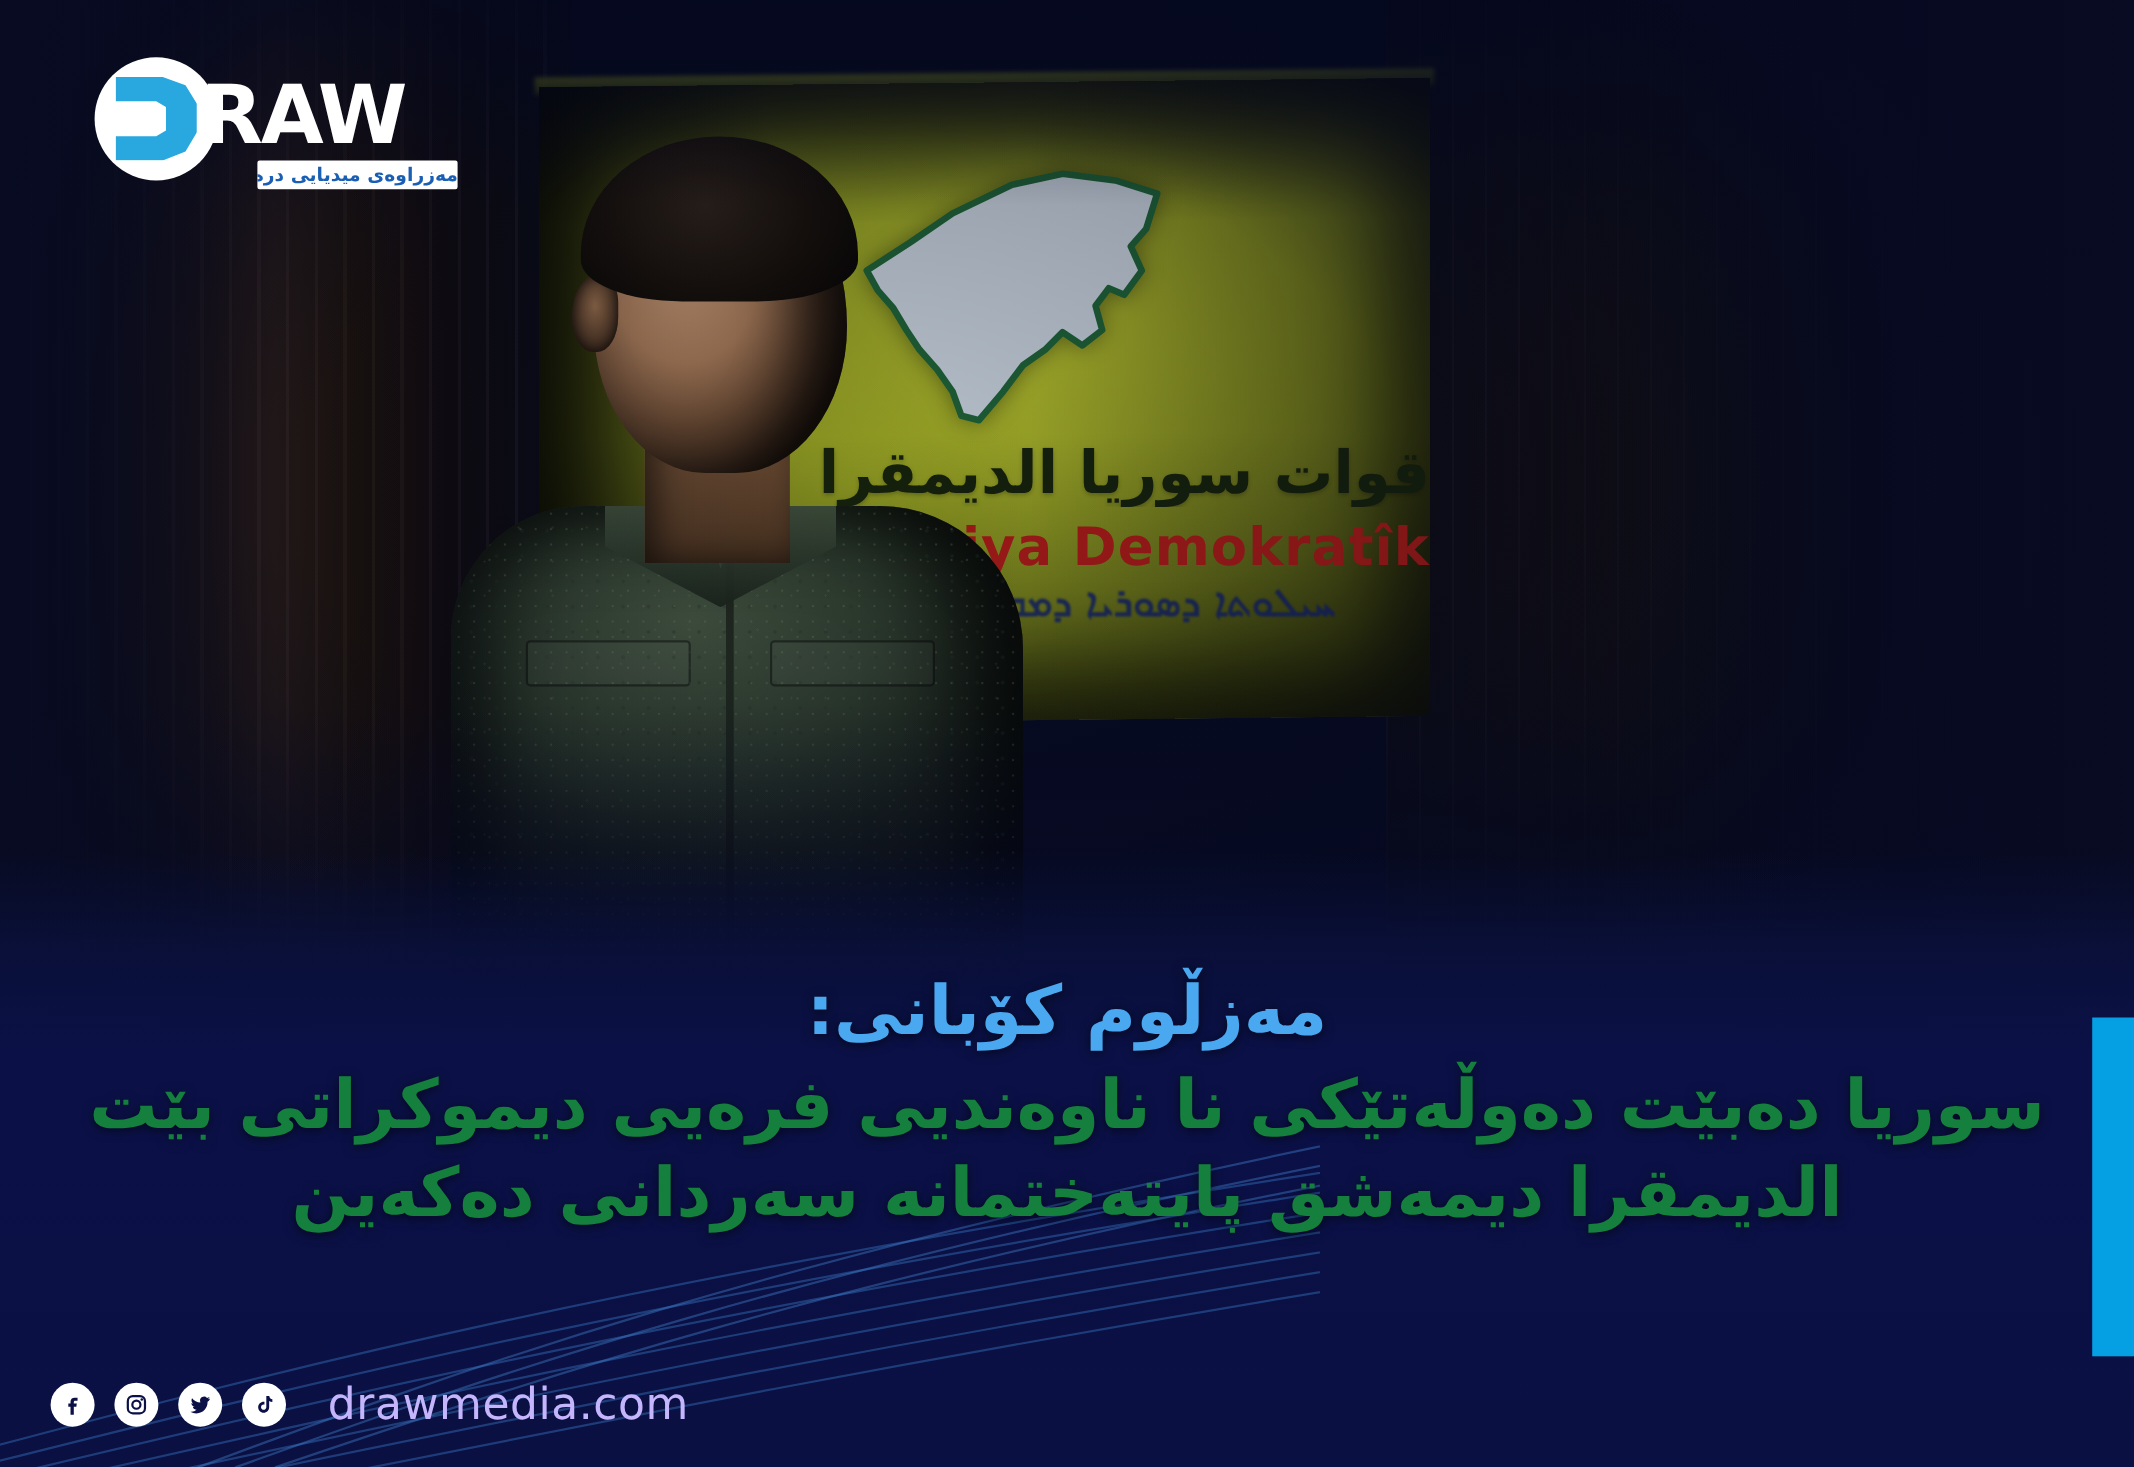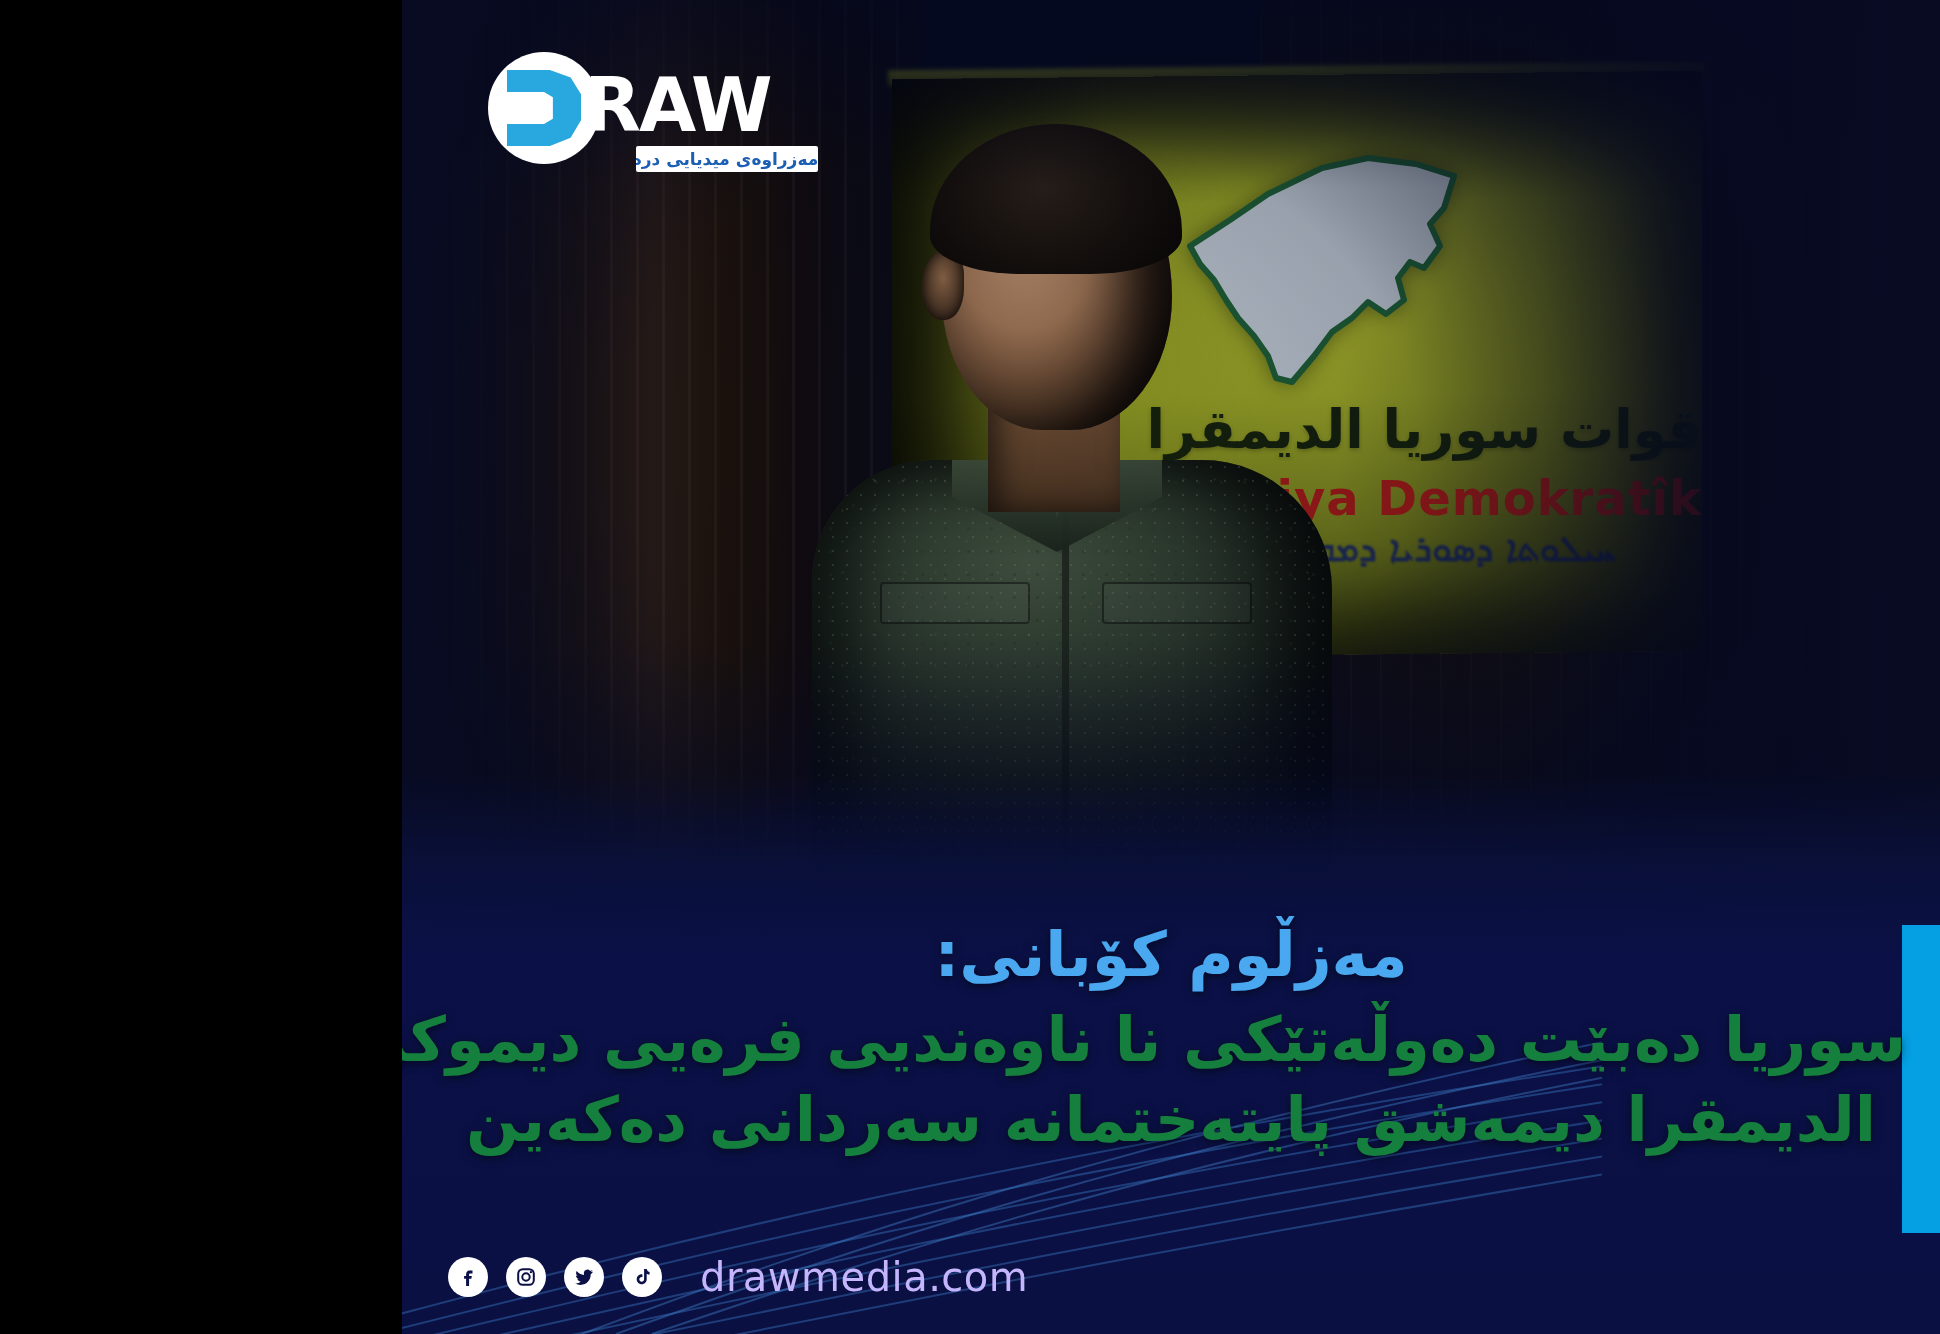--- a/index.html
+++ b/index.html
@@ -1,21 +1,21 @@
 <!DOCTYPE html>
 <html lang="ckb" dir="rtl"><head>
 <meta charset="utf-8">
 <title>DrawMedia news card</title>
 <style>
   html,body{margin:0;padding:0;background:#000;}
   *{box-sizing:border-box;}
 
   .card{
     position:relative;
-    width:1538px;height:1334px;
+    width:1940px;height:1334px;
     overflow:hidden;
     background:#0a1240;
     font-family:"DejaVu Sans","Liberation Sans",sans-serif;
   }
 
   
   .photo{
     position:absolute;inset:0;
     background:#070b22;
     overflow:hidden;
@@ -212,21 +212,20 @@
     direction:rtl;
     font-size:17px;font-weight:700;color:#1a5fb4;letter-spacing:.4px;
     white-space:nowrap;overflow:hidden;
   }
 
   
   .headline{
     position:absolute;left:0;right:0;top:880px;
     direction:rtl;text-align:center;
     padding:0 34px;
-    margin-top:36px;
   }
   .kicker{
     font-size:62px;font-weight:700;color:#4aa8f0;
     line-height:1.25;margin:0 0 6px 0;
     text-shadow:0 2px 10px rgba(0,0,0,.55);
   }
   .hl-line{
     font-size:62px;font-weight:700;color:#15803d;
     line-height:1.30;margin:0;
     text-shadow:0 2px 10px rgba(0,0,0,.55);

